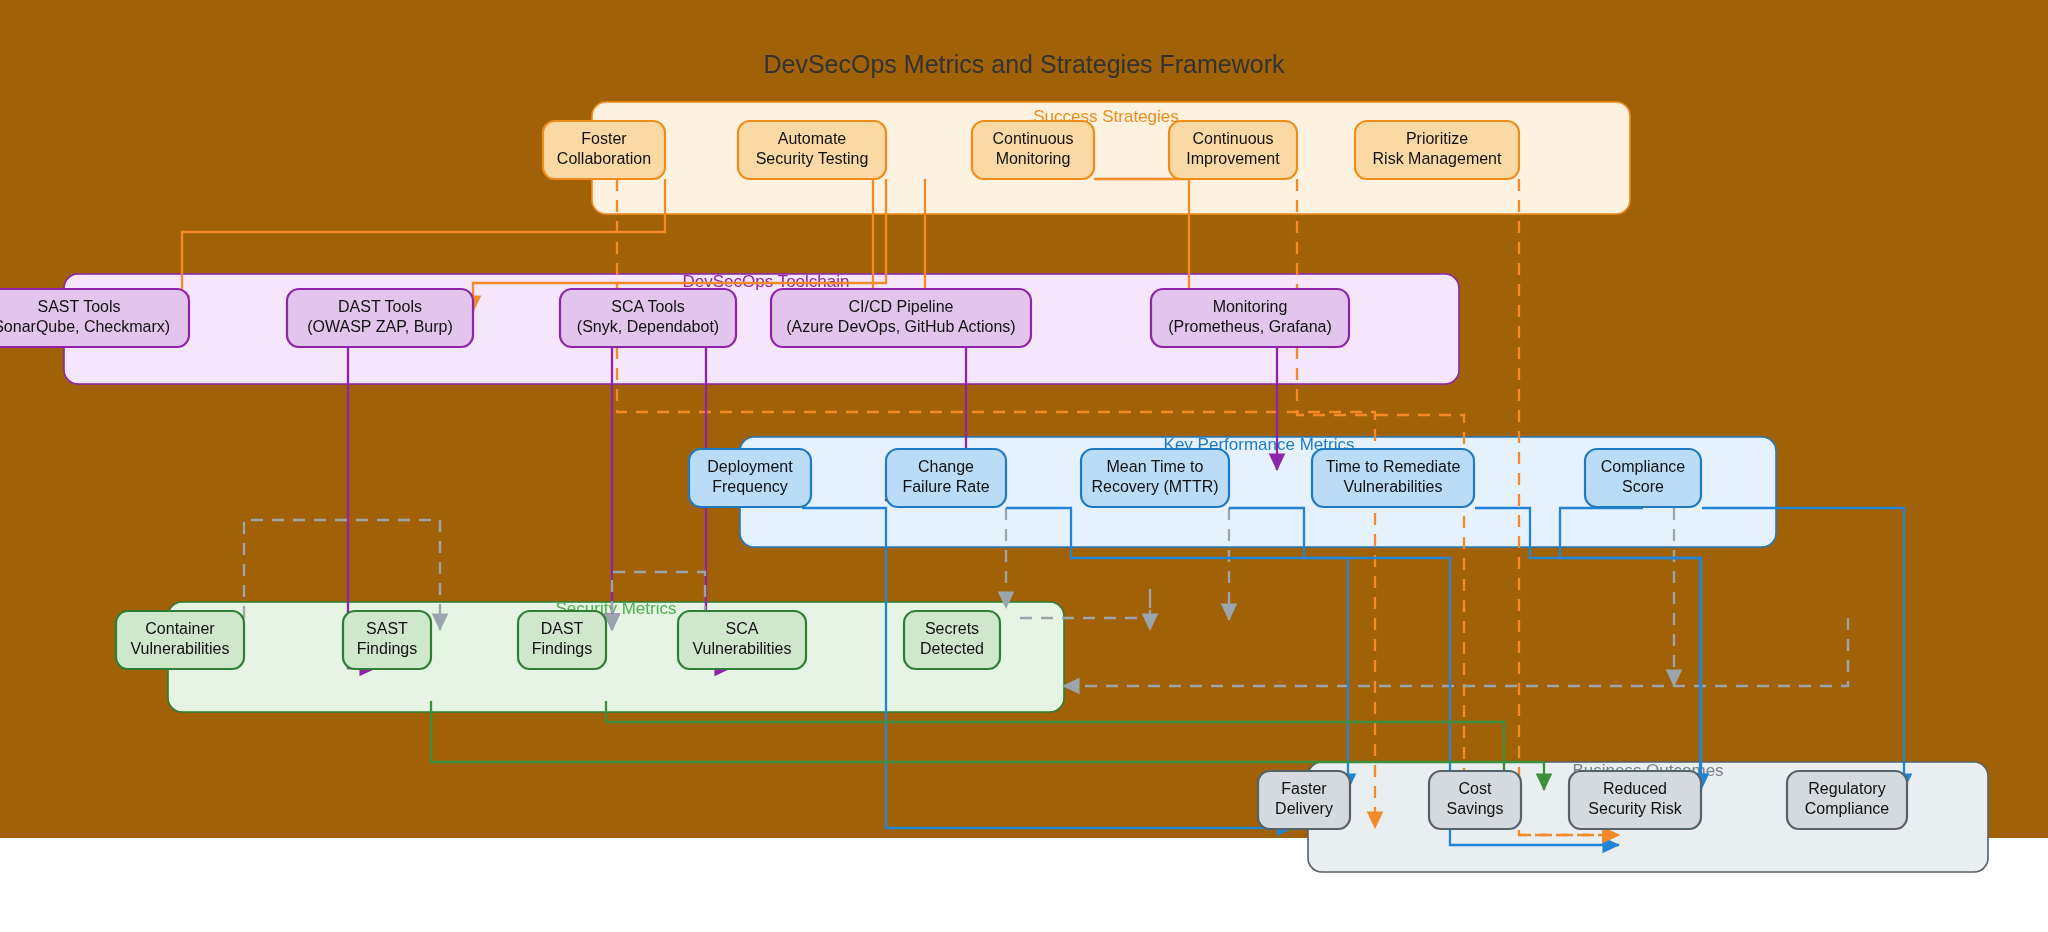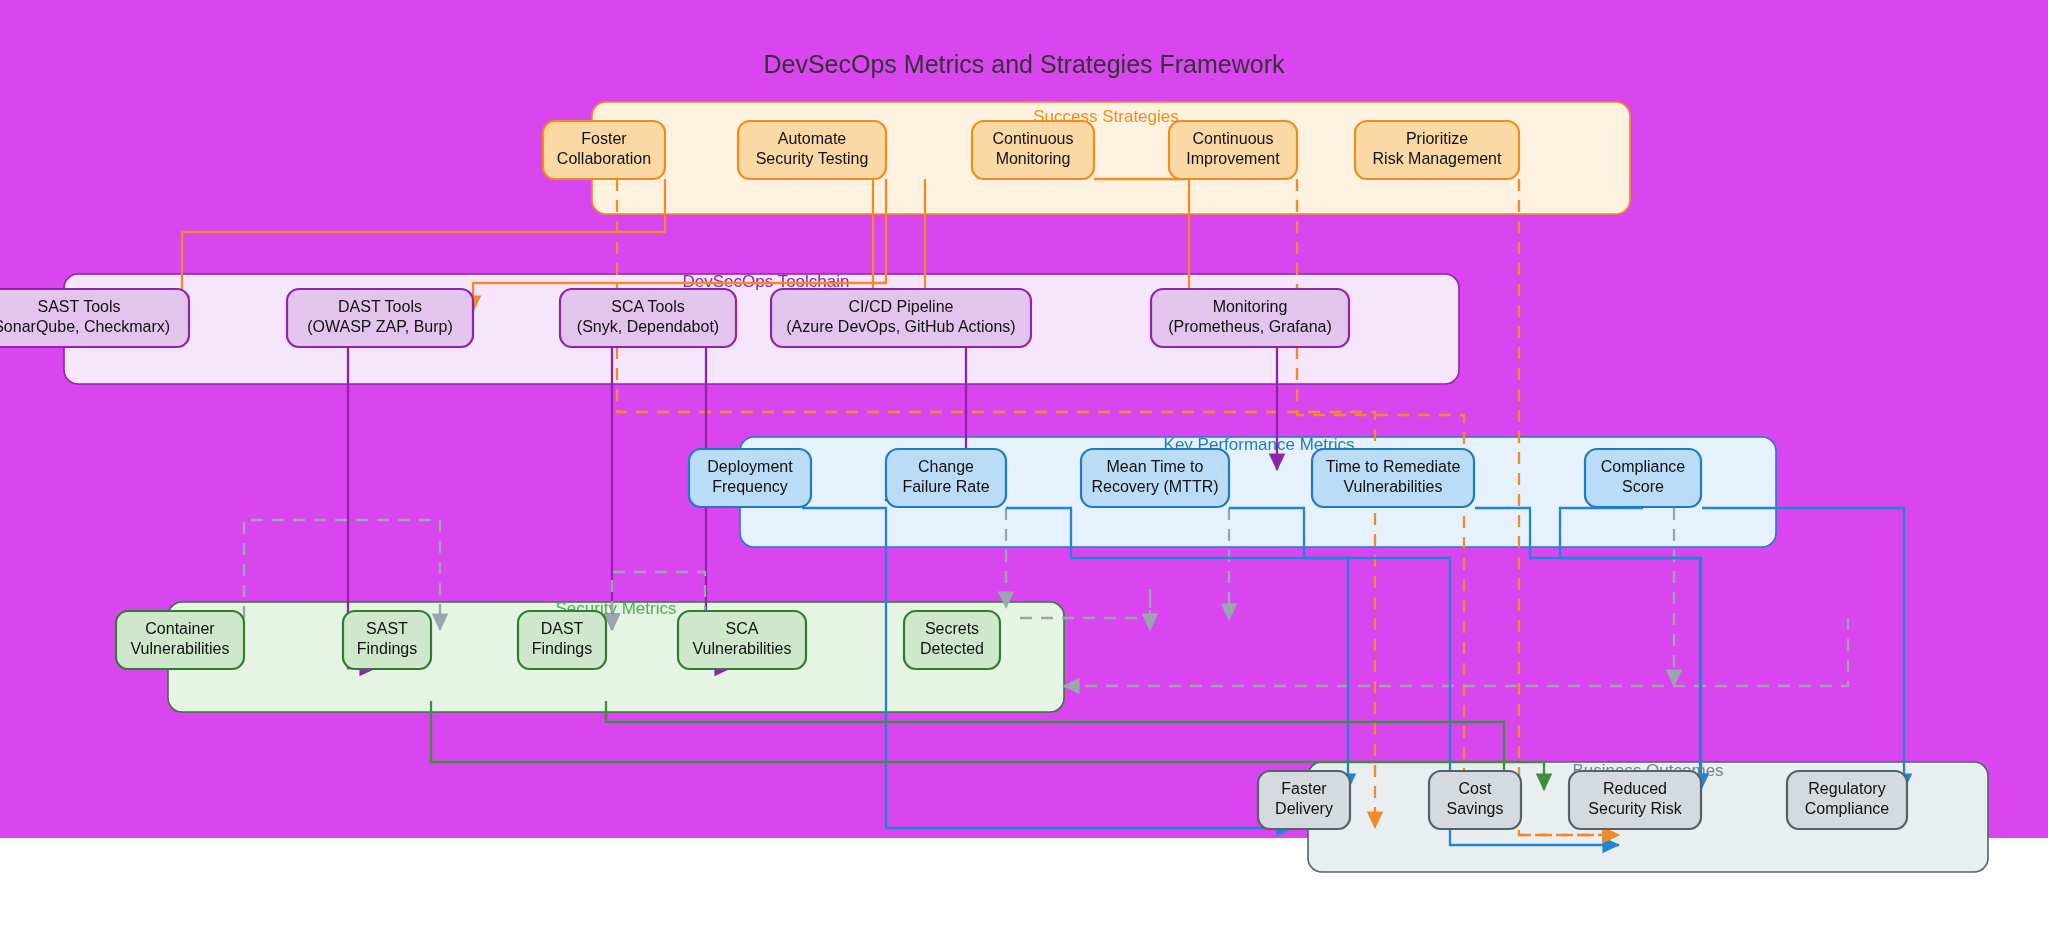--- a/index.html
+++ b/index.html
@@ -1,17 +1,17 @@
 <!DOCTYPE html>
 <html><head>
 <meta charset="utf-8">
 <style>
   html,body{margin:0;padding:0;background:#ffffff;}
   body{width:2048px;height:932px;overflow:hidden;font-family:"Liberation Sans",sans-serif;}
-  #stage{position:relative;width:2048px;height:838px;background:#d946ef;}
+  #stage{position:relative;width:2048px;height:838px;background:#a16207;}
   svg{display:block;}
   .diagram-title{font-size:25px;fill:#333333;}
   .cluster-label{font-size:17px;}
   .node-text{font-size:16px;fill:#111111;dominant-baseline:middle;}
   .node-rect{stroke-width:2.2px;}
   .cluster-rect{stroke-width:1.6px;}
 </style>
 </head>
 <body>
 

